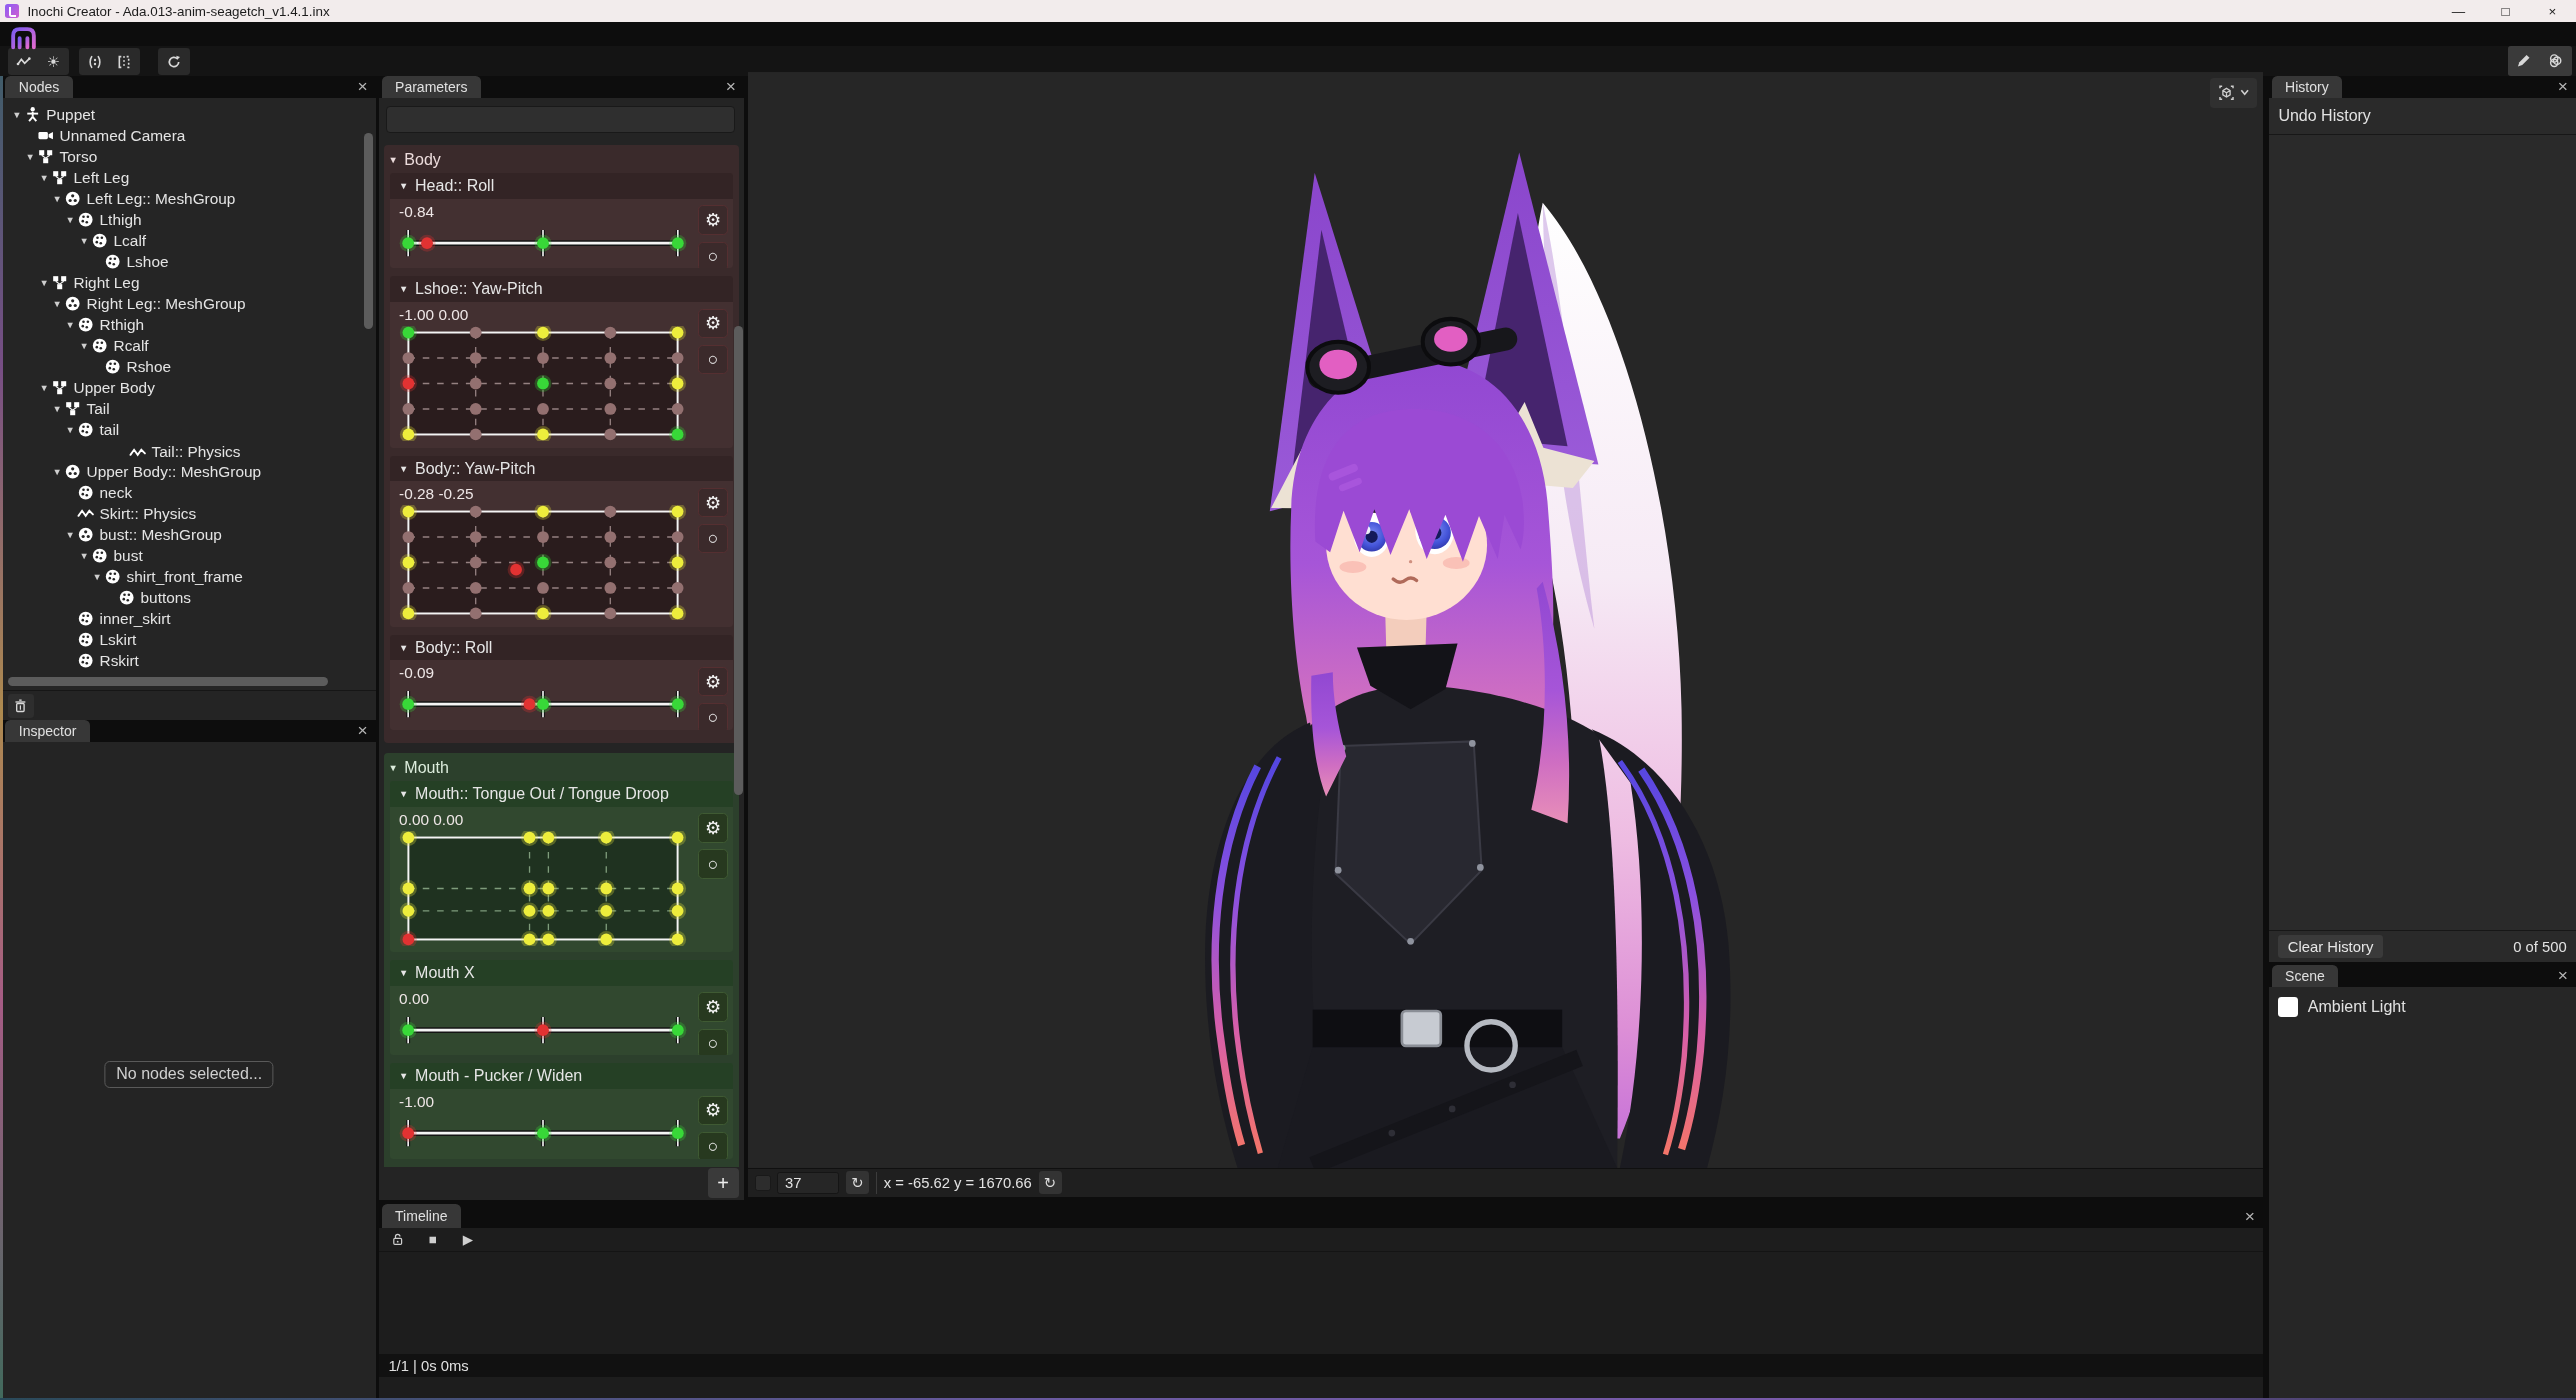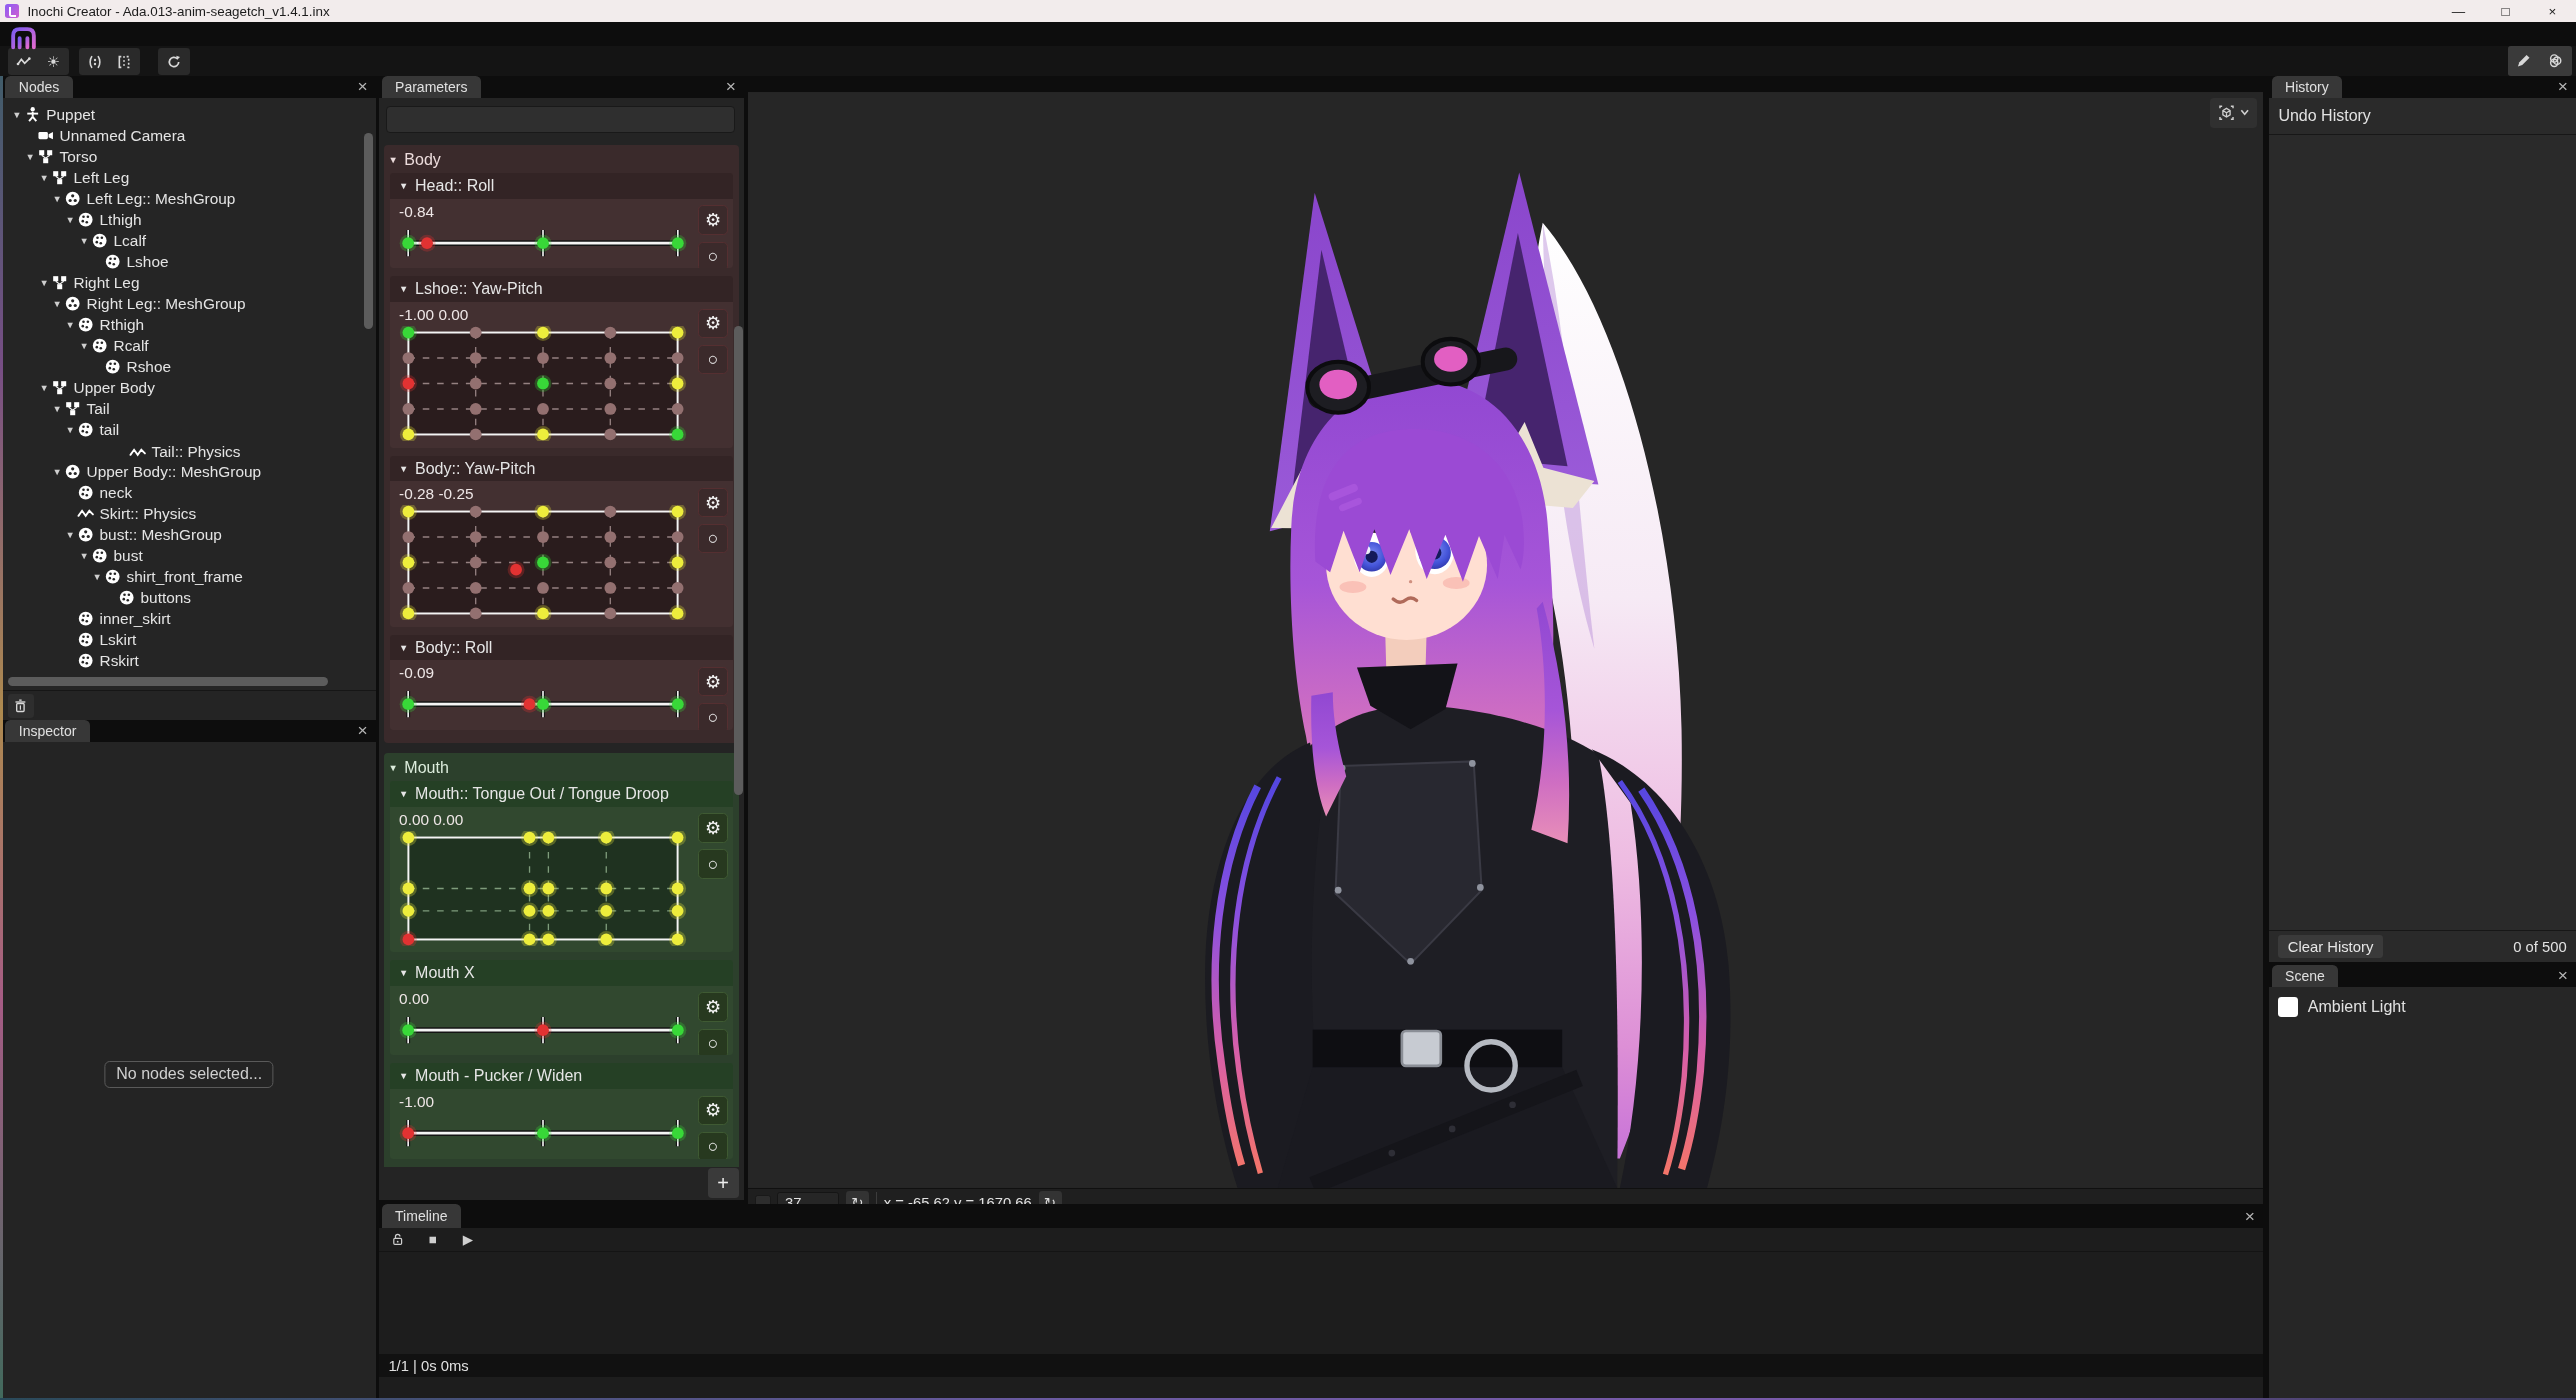--- a/index.html
+++ b/index.html
@@ -86,21 +86,21 @@
   .pbtns { position:absolute; right:5.4px; top:6.7px; display:flex; flex-direction:column; gap:6.7px; }
   .pbtn { width:29.5px; height:29.5px; border-radius:4.7px; color:#f2f2f2; font-size:18px;
     display:flex; align-items:center; justify-content:center; }
   .pgroup.body .pbtn { background:#3b2a2b; border:0.7px solid #552f31; }
   .pgroup.mouth .pbtn { background:#27391f; border:0.7px solid #3f5a33; }
   #params-footer { position:absolute; left:0; bottom:0; width:365px; height:33px; background:#242424; }
   #param-add { position:absolute; right:5.4px; top:1.3px; width:31px; height:29.5px; background:#3a3a3a;
     border-radius:4px; color:#eee; font-size:20px; display:flex; align-items:center; justify-content:center; }
 
   
-  #viewport { position:absolute; left:748px; top:92px; width:1515px; height:1125px; background:#262626; }
+  #viewport { position:absolute; left:748px; top:72px; width:1515px; height:1125px; background:#262626; }
   #vp-canvas { position:absolute; left:0; top:0; }
   #gizmo-btn { position:absolute; left:1462px; top:6px; width:47px; height:29.5px; background:#303030;
     border-radius:4px; display:flex; align-items:center; justify-content:center; gap:4px; color:#ddd; }
   #vp-bar { position:absolute; left:0; bottom:0; width:1515px; height:29.5px; background:#1f1f1f;
     border-top:1.3px solid #101010; display:flex; align-items:center; gap:6.7px; padding-left:6.7px; }
   #vp-swatch { width:16px; height:16px; background:#2d2d2d; border:0.7px solid #191919; border-radius:2.7px; }
   #frame-input { width:62px; height:21.5px; background:#262626; border:0.7px solid #151515; border-radius:2.7px;
     color:#e2e2e2; font-size:14.8px; padding:0 6.7px; outline:none; }
   .vp-refresh { width:23px; height:23px; background:#333; border-radius:3.4px; color:#ddd; font-size:14.8px;
     display:flex; align-items:center; justify-content:center; }

